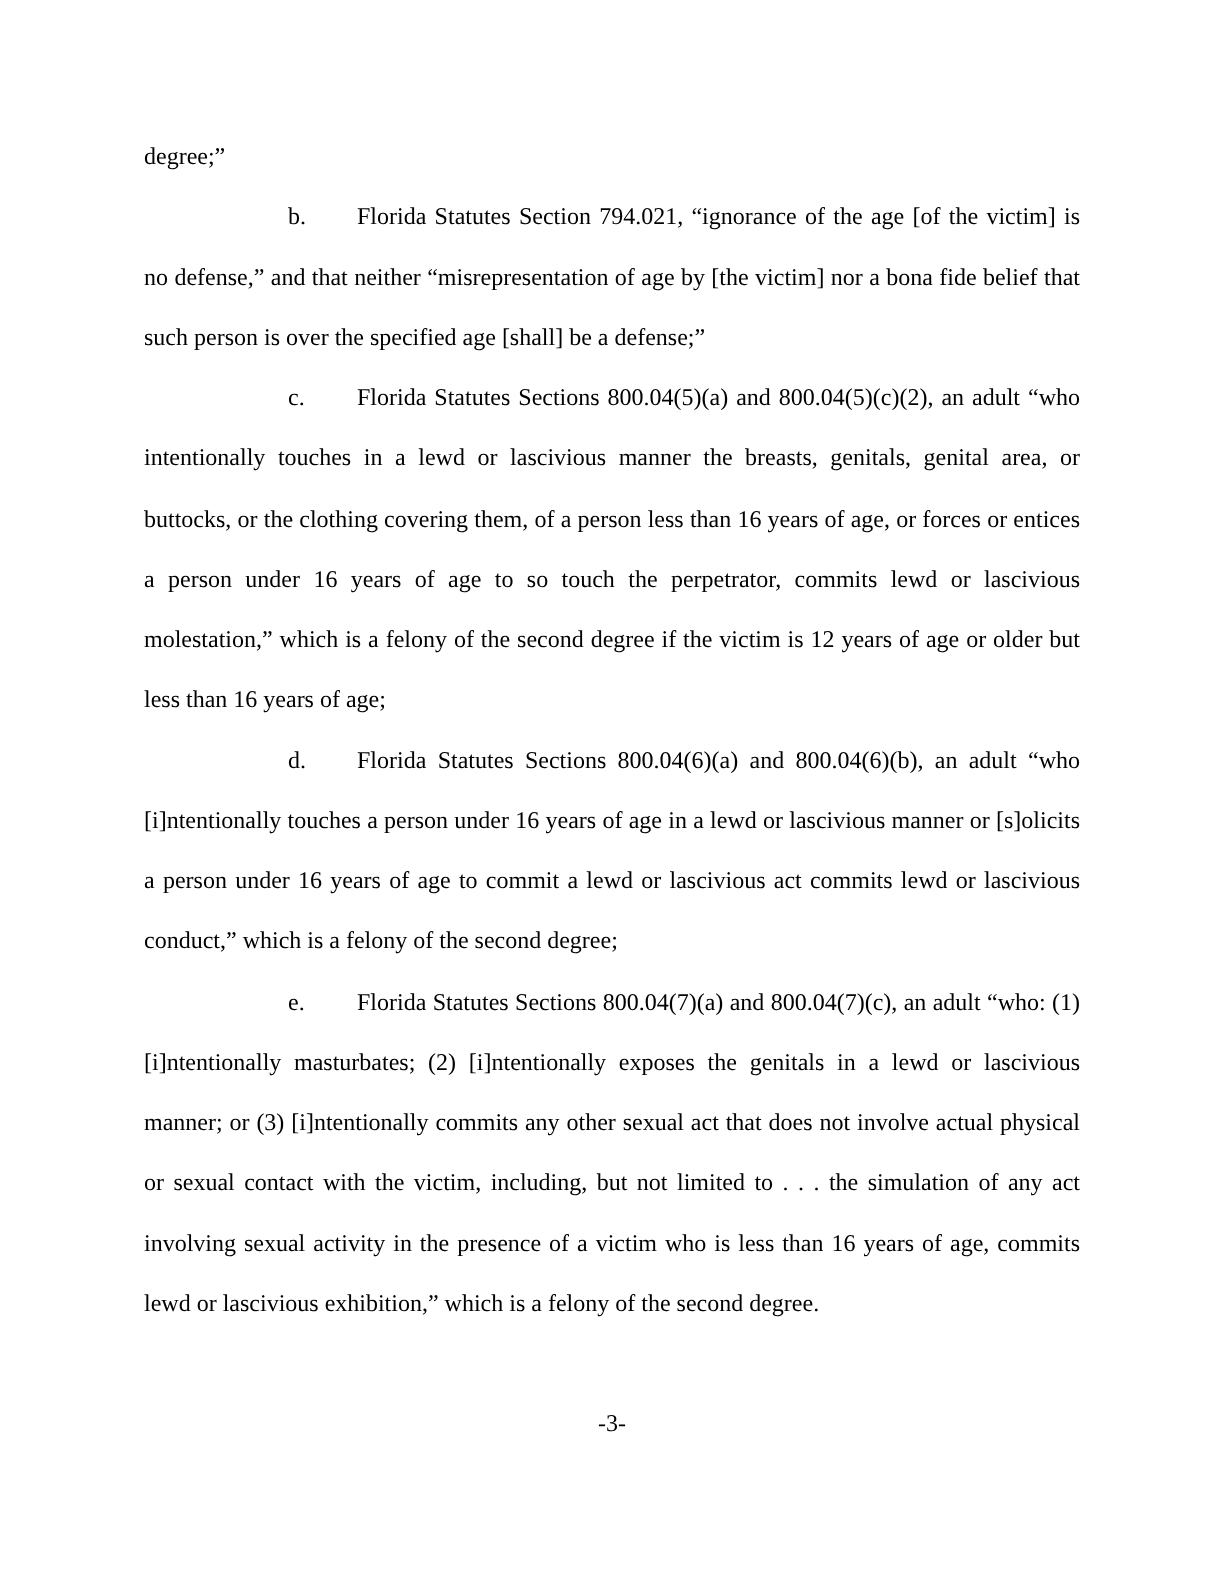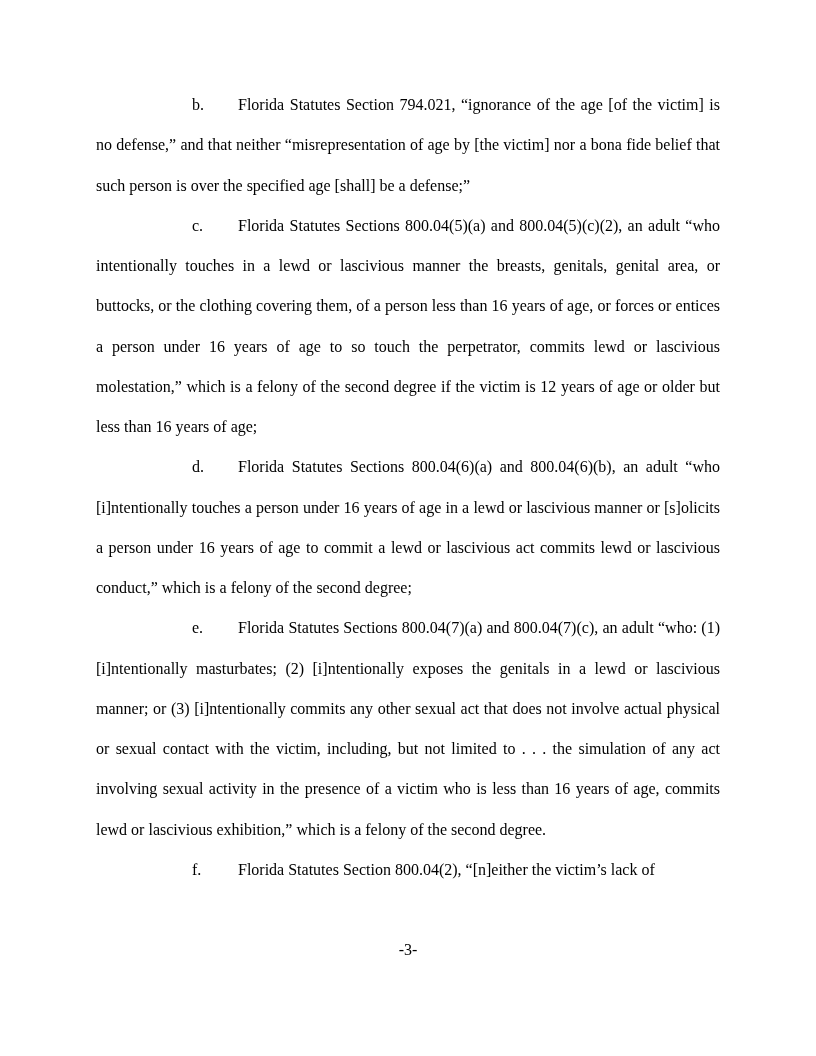--- a/index.html
+++ b/index.html
@@ -45,22 +45,22 @@
     text-align: center;
     font-size: 16px;
     line-height: 20px;
   }
 </style>
 </head>
 <body>
 
 <div class="page">
   <div class="body-text">
+    <p>degree;”</p>
     <div id="paragraphs">
         <p><span class="tab"></span><span class="letter">b.</span><span>Florida Statutes Section 794.021, “ignorance of the age [of the victim] is no defense,” and that neither “misrepresentation of age by [the victim] nor a bona fide belief that such person is over the specified age [shall] be a defense;”</span></p>
         <p><span class="tab"></span><span class="letter">c.</span><span>Florida Statutes Sections 800.04(5)(a) and 800.04(5)(c)(2), an adult “who intentionally touches in a lewd or lascivious manner the breasts, genitals, genital area, or buttocks, or the clothing covering them, of a person less than 16 years of age, or forces or entices a person under 16 years of age to so touch the perpetrator, commits lewd or lascivious molestation,” which is a felony of the second degree if the victim is 12 years of age or older but less than 16 years of age;</span></p>
         <p><span class="tab"></span><span class="letter">d.</span><span>Florida Statutes Sections 800.04(6)(a) and 800.04(6)(b), an adult “who [i]ntentionally touches a person under 16 years of age in a lewd or lascivious manner or [s]olicits a person under 16 years of age to commit a lewd or lascivious act commits lewd or lascivious conduct,” which is a felony of the second degree;</span></p>
         <p><span class="tab"></span><span class="letter">e.</span><span>Florida Statutes Sections 800.04(7)(a) and 800.04(7)(c), an adult “who: (1) [i]ntentionally masturbates; (2) [i]ntentionally exposes the genitals in a lewd or lascivious manner; or (3) [i]ntentionally commits any other sexual act that does not involve actual physical or sexual contact with the victim, including, but not limited to . . . the simulation of any act involving sexual activity in the presence of a victim who is less than 16 years of age, commits lewd or lascivious exhibition,” which is a felony of the second degree.</span></p>
-        <p><span class="tab"></span><span class="letter">f.</span><span>Florida Statutes Section 800.04(2), “[n]either the victim’s lack of</span></p>
       </div>
   </div>
   <div class="page-number">-3-</div>
 </div>
 
 </body></html>

